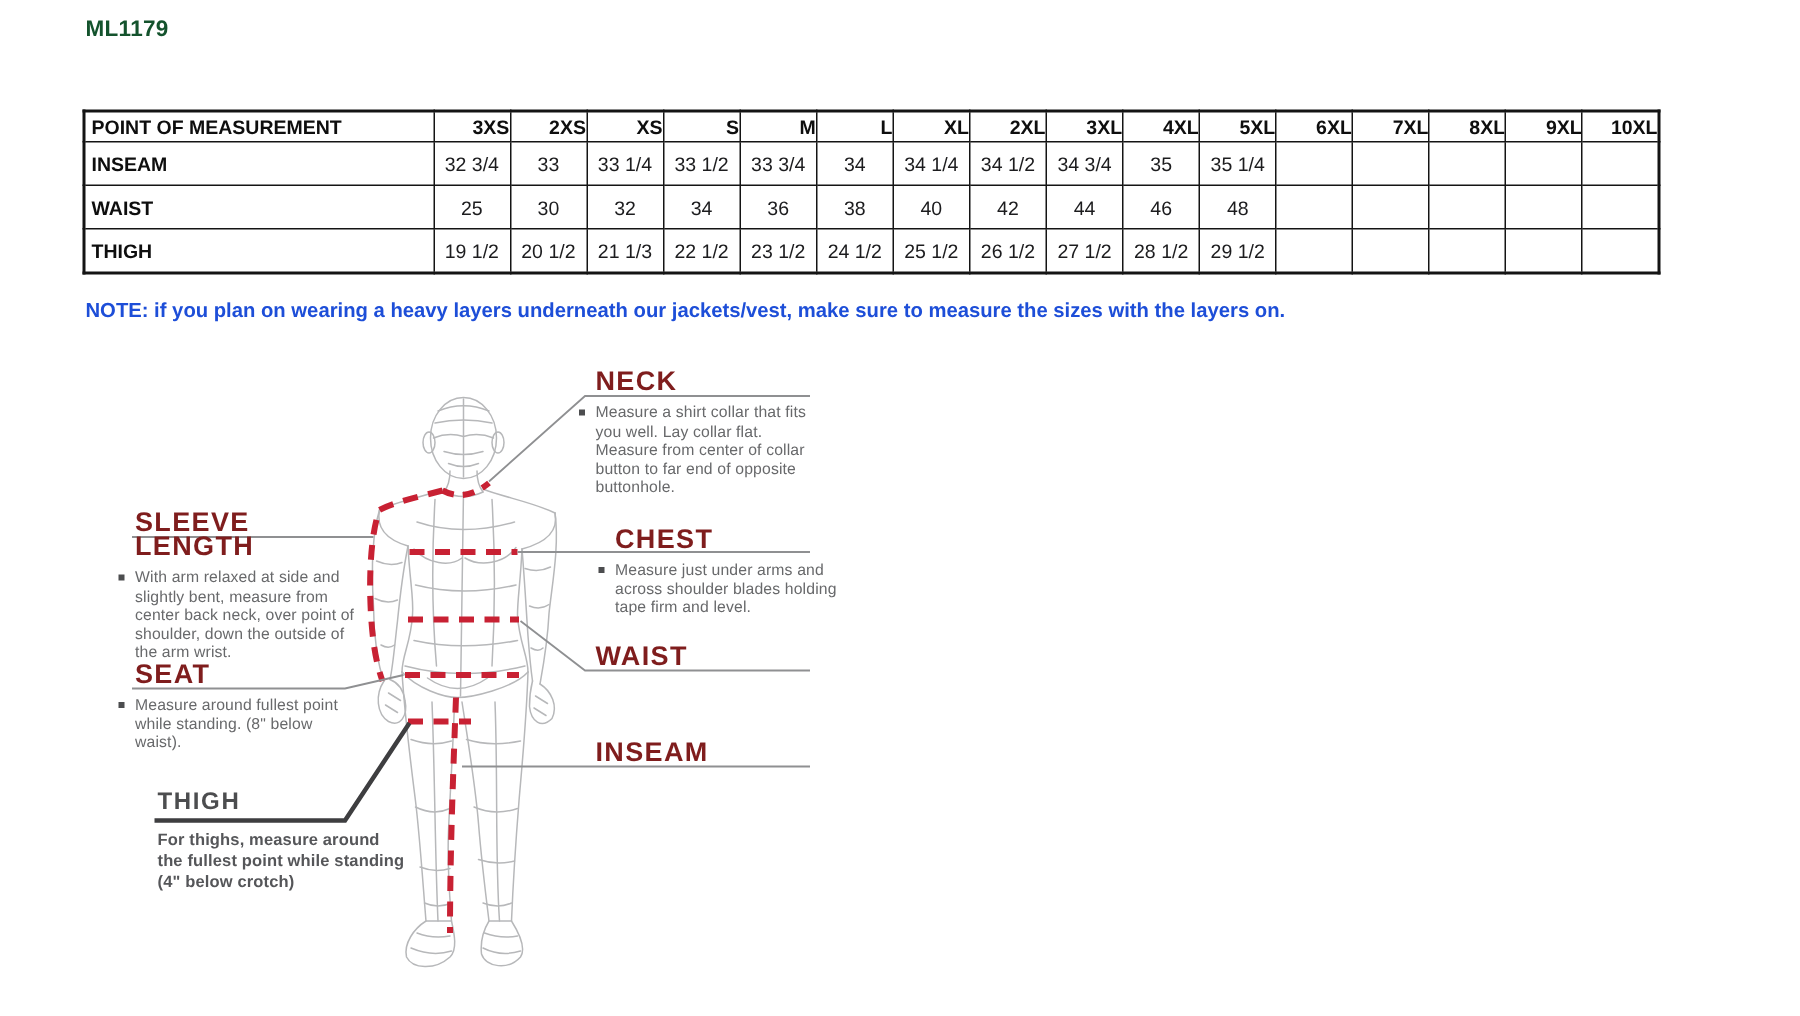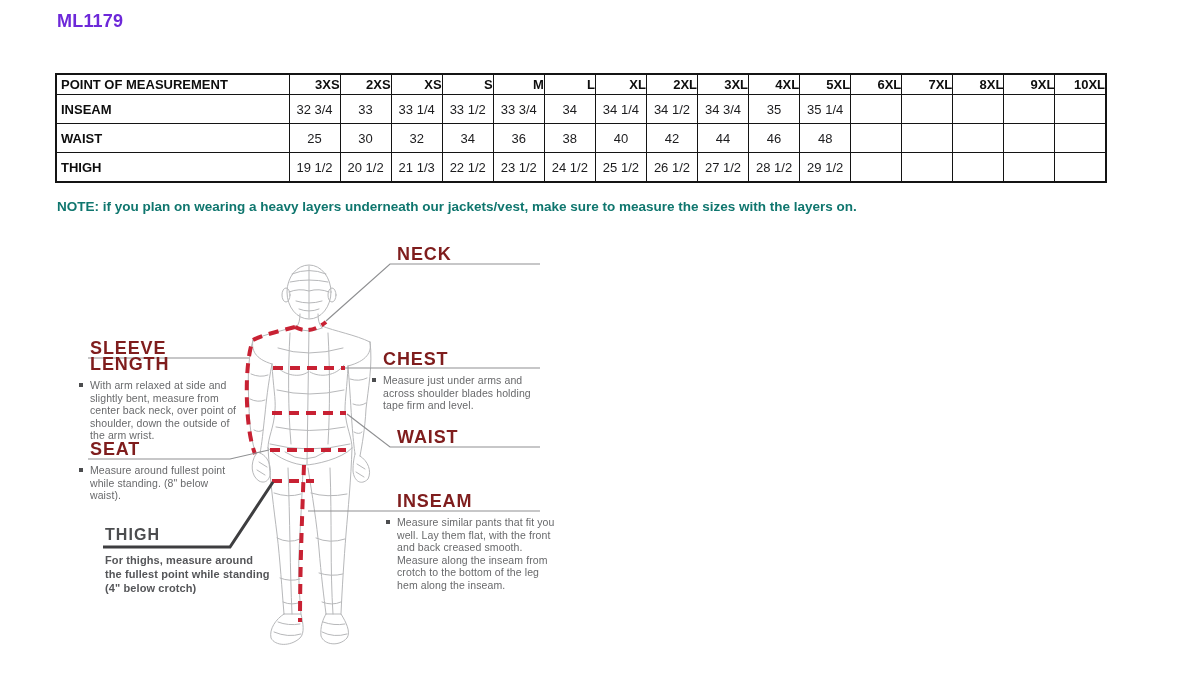--- a/index.html
+++ b/index.html
@@ -4,21 +4,21 @@
 <style>
   html,body{margin:0;padding:0;}
   body{
     width:1200px;height:677px;position:relative;background:#ffffff;
     font-family:"Liberation Sans", sans-serif;overflow:hidden;
     -webkit-font-smoothing:antialiased;
   }
   
   .doc-title{
     position:absolute;left:57px;top:11px;
-    font-size:18px;font-weight:bold;color:#6d28d9;letter-spacing:.2px;
+    font-size:15px;font-weight:bold;color:#14532d;letter-spacing:.2px;
   }
   
   table.size-table{
     position:absolute;left:55px;top:73px;width:1052px;
     border-collapse:collapse;table-layout:fixed;
     border:2.5px solid #141414;
   }
   table.size-table col.pom-col{width:233px;}
   table.size-table th,table.size-table td{
     border:1.5px solid #141414;padding:0;
@@ -27,39 +27,39 @@
   }
   table.size-table thead th{height:19px;font-weight:bold;color:#0e0e0e;text-align:right;}
   table.size-table tbody td{height:28px;font-weight:normal;}
   table.size-table .rowlab,
   table.size-table th.pom{
     text-align:left;padding-left:4px;font-weight:bold;color:#0e0e0e;
   }
   
   .note{
     position:absolute;left:57px;top:199px;margin:0;width:1100px;
-    font-size:13.5px;font-weight:bold;color:#0f766e;
+    font-size:13.5px;font-weight:bold;color:#1d4ed8;
   }
   
   .diagram{position:absolute;left:50px;top:238px;width:540px;height:435px;}
   .diagram svg{position:absolute;left:0;top:0;}
   .sec{position:absolute;}
   .sec .t{
     font-size:18px;line-height:16px;font-weight:bold;
     color:#7f1d1d;letter-spacing:.9px;
   }
   .sec p{
     margin:7px 0 0 0;position:relative;
     font-size:10.5px;line-height:12.6px;color:#68696b;letter-spacing:.1px;
   }
   .sec p.bul::before{
     content:"";position:absolute;left:-11px;top:4px;width:4px;height:4px;background:#4c4d4f;
   }
   #sec-neck  {left:347px;top:8px;  width:155px;}
-  #sec-chest {left:333px;top:113px;width:155px;}
+  #sec-chest {left:360px;top:113px;width:155px;}
   #sec-waist {left:347px;top:191px;width:155px;}
   #sec-inseam{left:347px;top:255px;width:158px;}
   #sec-sleeve{left:40px; top:102px;width:152px;}
   #sec-seat  {left:40px; top:203px;width:150px;}
   #sec-thigh {left:55px; top:288px;width:165px;}
   #sec-thigh .t{font-size:16px;line-height:18px;letter-spacing:1.1px;color:#4c4d4f;}
   #sec-thigh p{font-size:11px;line-height:14px;margin-top:9px;color:#555659;font-weight:bold;}
   
   .wire{stroke:#b7b8ba;stroke-width:1;fill:none;stroke-linecap:round;stroke-linejoin:round;}
   .red {stroke:#c82133;stroke-width:4;fill:none;stroke-dasharray:10 7;}
@@ -255,31 +255,31 @@
       <path class="call" d="M295,130 L490,130"></path>
       <path class="call" d="M490,209 L340,209 L297,176"></path>
       <path class="call" d="M38,221 L180,221 L219,212"></path>
       <path class="call" d="M258,273 L490,273"></path>
       <path class="callthick" d="M53,309 L180,309 L223,244"></path>
     </g>
   </svg>
 
   <div class="sec" id="sec-neck">
     <div class="t">NECK</div>
+    <p class="bul">Measure a shirt collar that fits you well. Lay collar flat. Measure from center of collar button to far end of opposite buttonhole.</p>
   </div>
   <div class="sec" id="sec-chest">
     <div class="t">CHEST</div>
     <p class="bul">Measure just under arms and across shoulder blades holding tape firm and level.</p>
   </div>
   <div class="sec" id="sec-waist">
     <div class="t">WAIST</div>
   </div>
   <div class="sec" id="sec-inseam">
     <div class="t">INSEAM</div>
-    <p class="bul">Measure similar pants that fit you well. Lay them flat, with the front and back creased smooth. Measure along the inseam from crotch to the bottom of the leg hem along the inseam.</p>
   </div>
   <div class="sec" id="sec-sleeve">
     <div class="t">SLEEVE LENGTH</div>
     <p class="bul">With arm relaxed at side and slightly bent, measure from center back neck, over point of shoulder, down the outside of the arm wrist.</p>
   </div>
   <div class="sec" id="sec-seat">
     <div class="t">SEAT</div>
     <p class="bul">Measure around fullest point while standing. (8" below waist).</p>
   </div>
   <div class="sec" id="sec-thigh">

